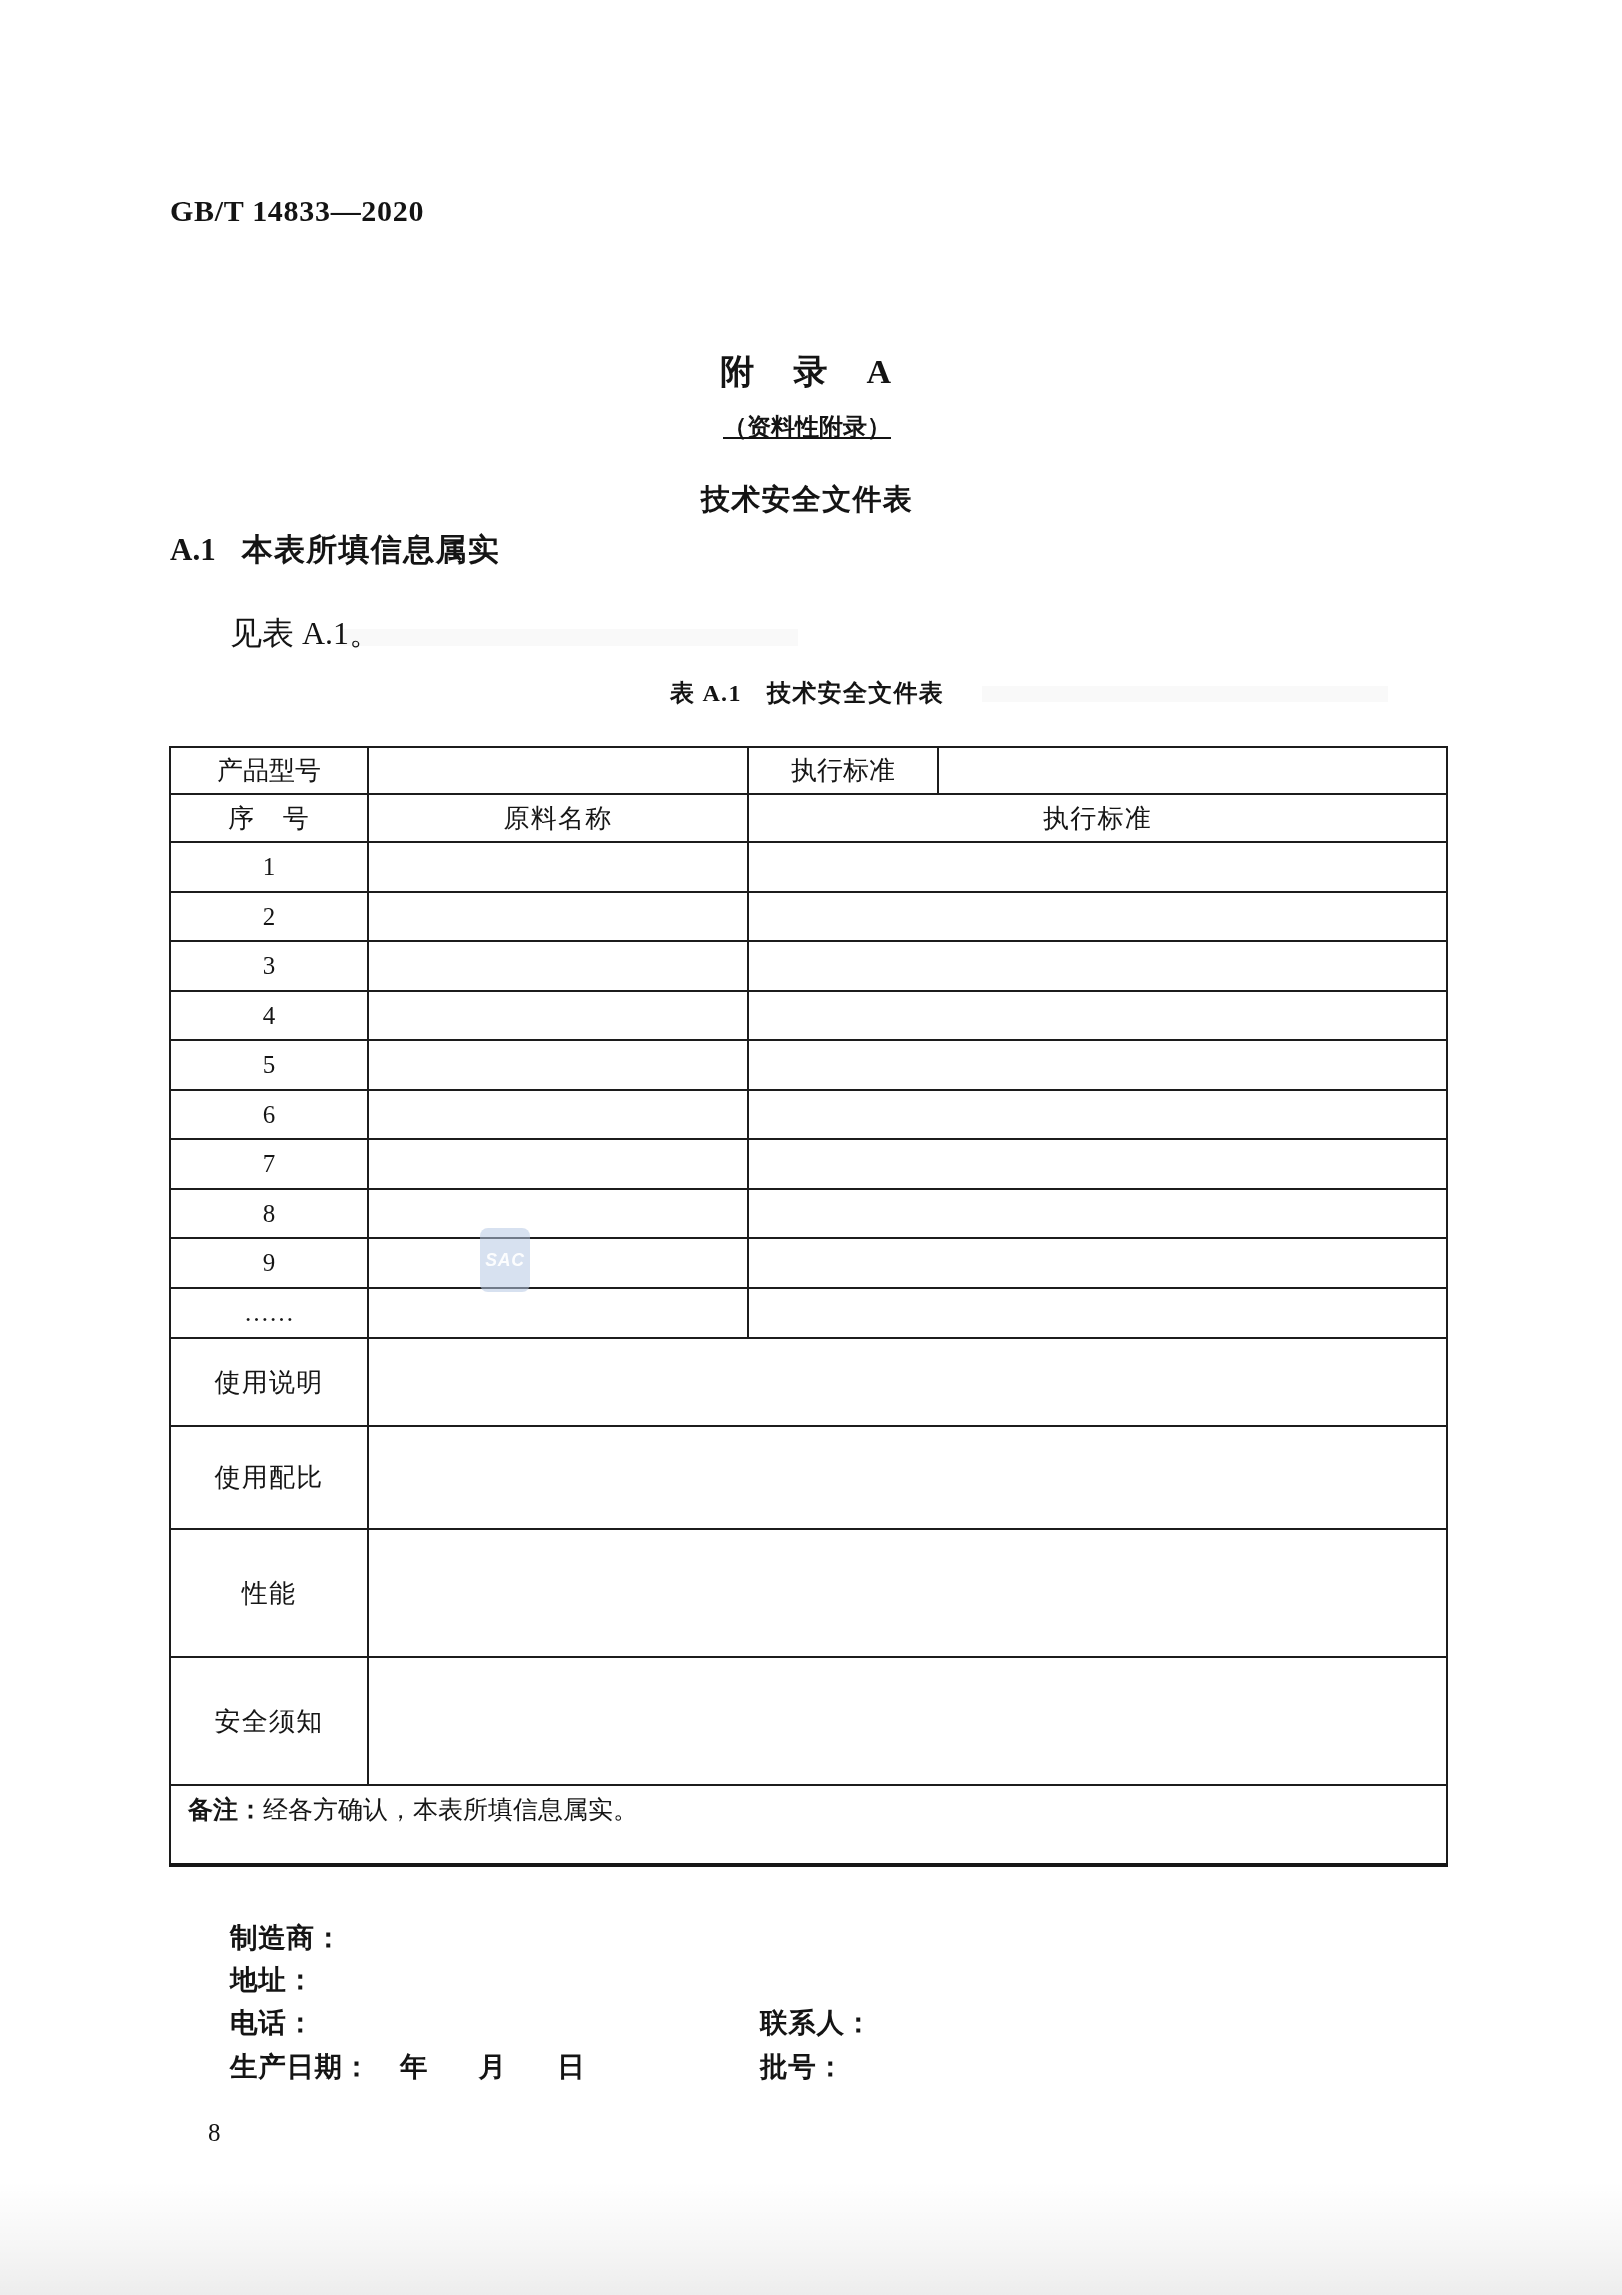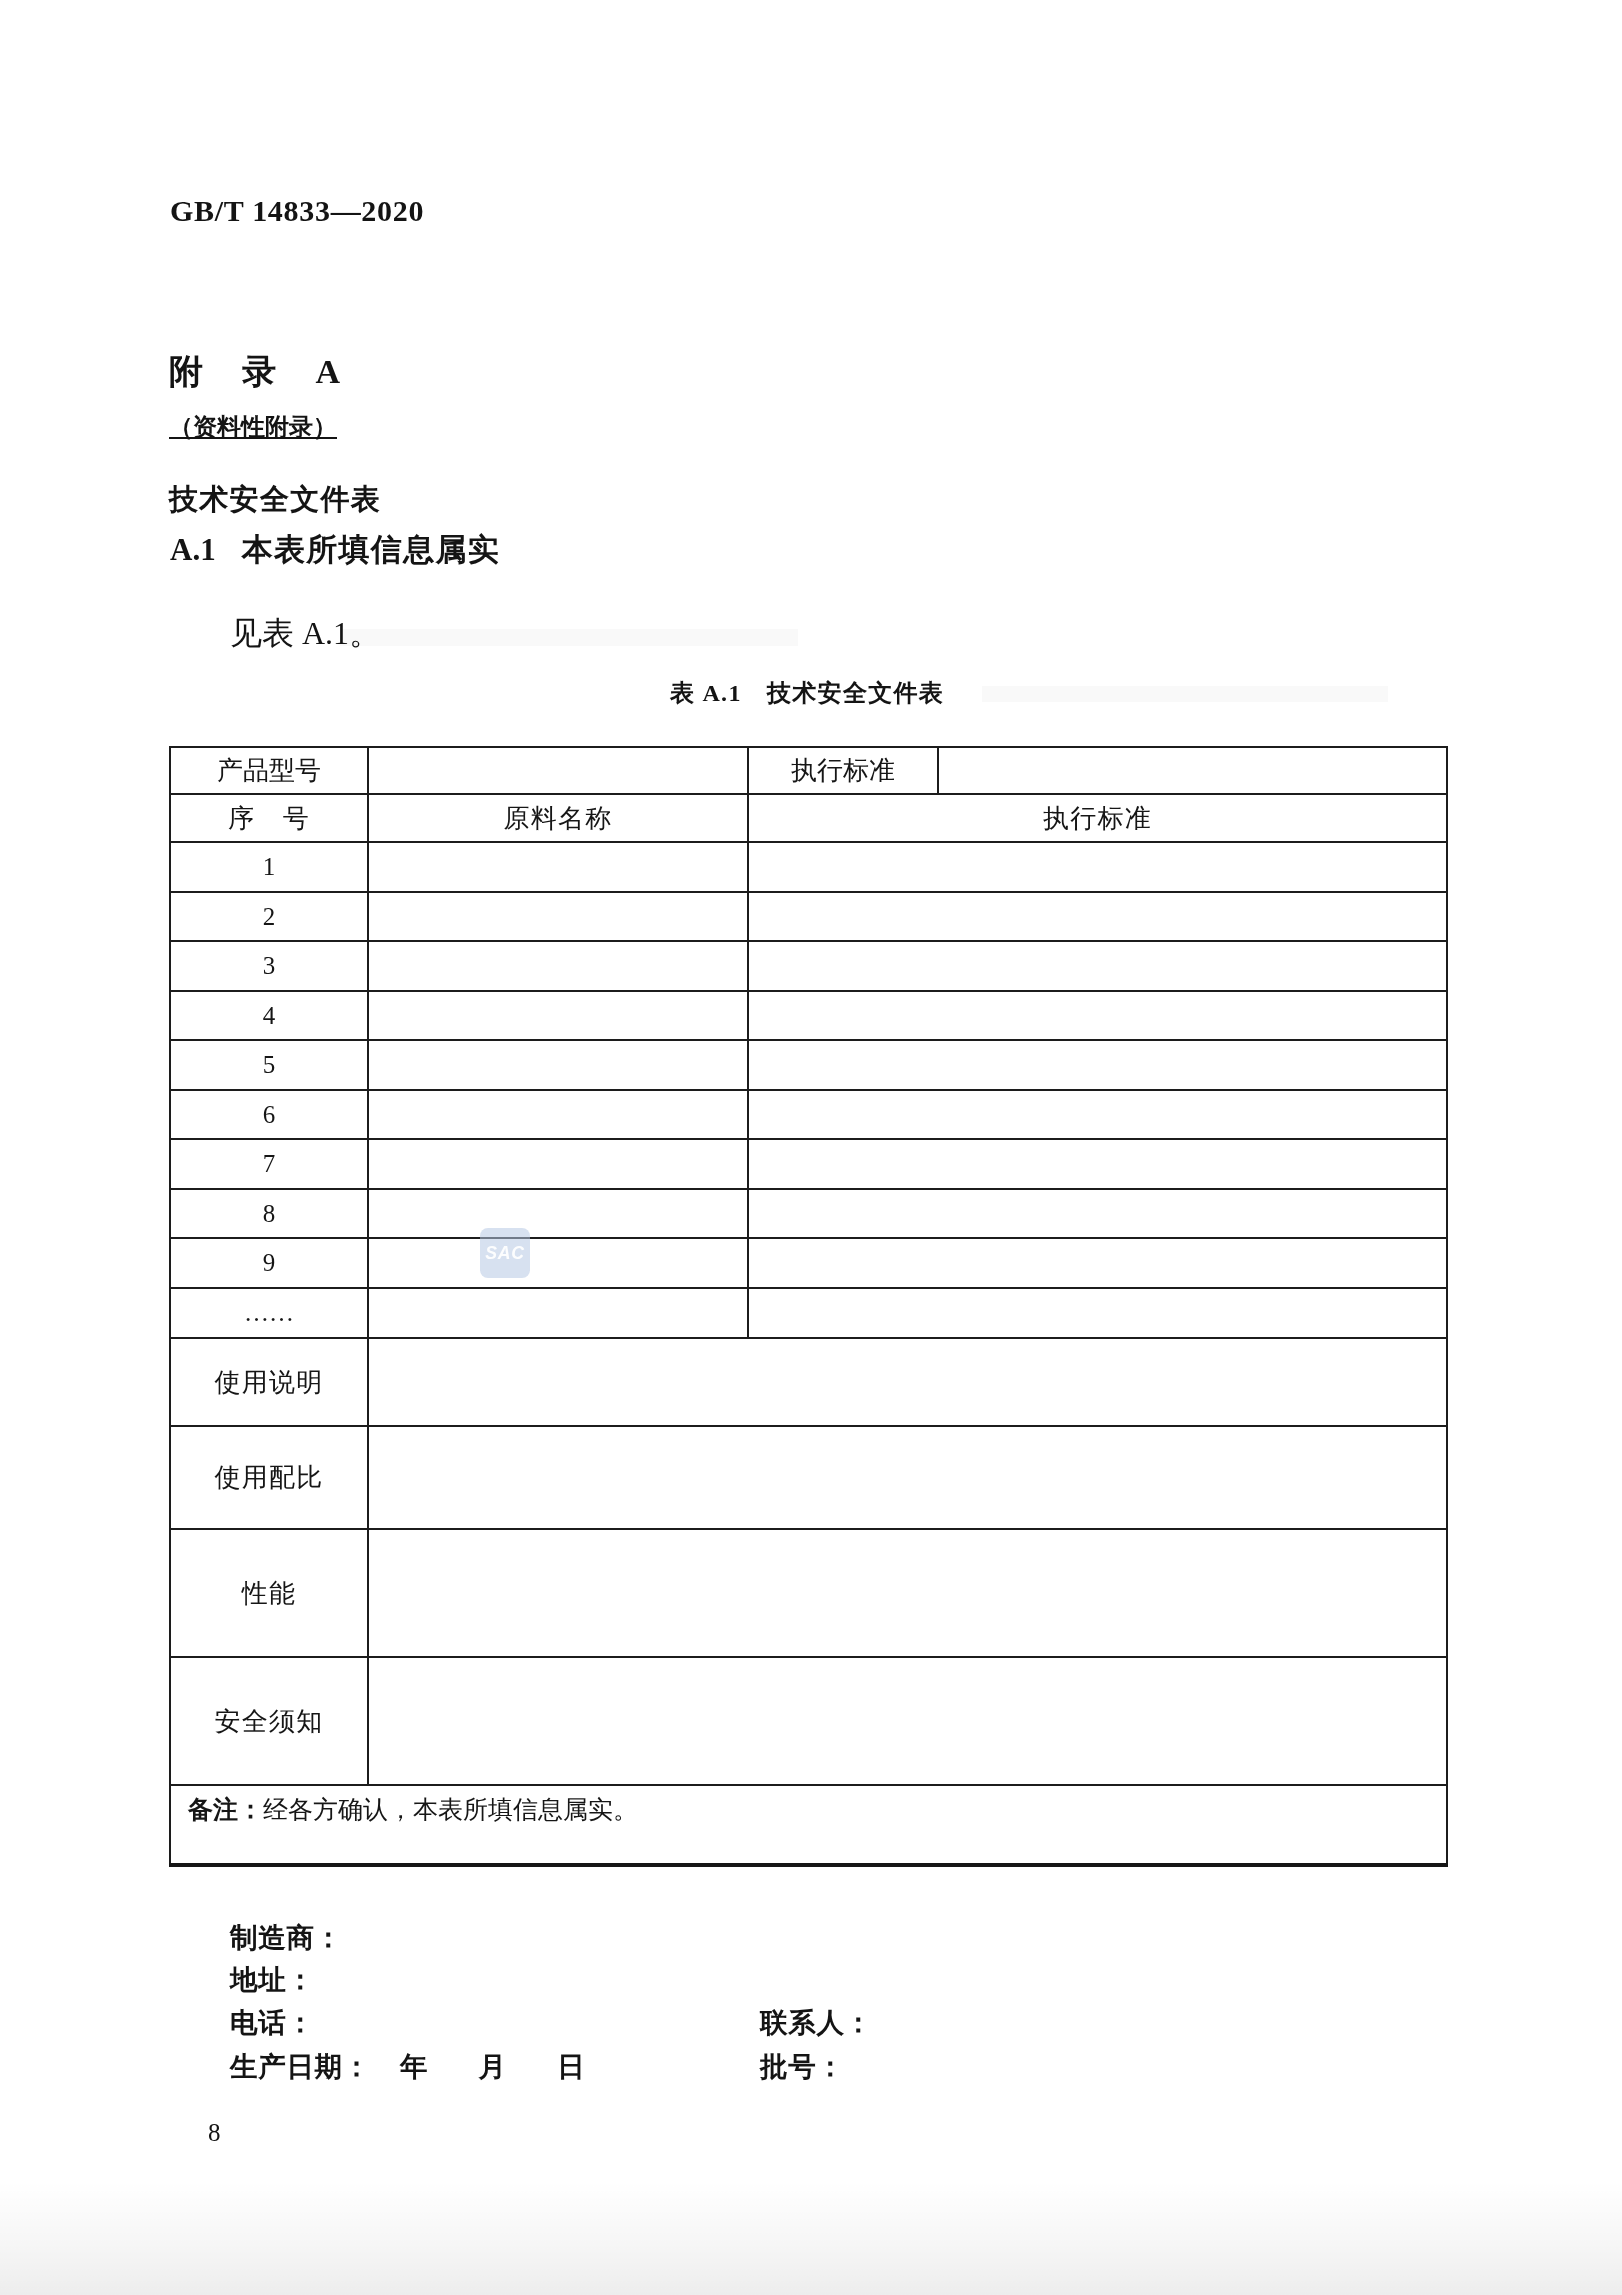--- a/index.html
+++ b/index.html
@@ -8,21 +8,21 @@
     width:1623px;height:2295px;
     background:#ffffff;
     font-family:"Liberation Serif","DejaVu Serif",serif;
     color:#141414;
     overflow:hidden;
   }
   .abs{position:absolute;}
   
   .std-number{left:170px;top:194px;font-size:30px;font-weight:bold;letter-spacing:0.7px;}
   
-  .title-line{left:169px;width:1276px;font-weight:bold;}
+  .title-line{left:169px;width:1276px;text-align:center;font-weight:bold;}
   .t1{top:349px;font-size:34px;letter-spacing:2.6px;}
   .t2{top:411px;font-size:24px;text-decoration:underline;}
   .t3{top:480px;font-size:29px;letter-spacing:1.3px;}
   
   .sec-heading{left:170px;top:529px;font-size:31px;font-weight:bold;}
   .sec-heading .sec-label{margin-left:26px;letter-spacing:1.3px;}
   .body-line{left:230px;top:612px;font-size:32px;}
   
   .tbl-caption{left:169px;width:1276px;top:677px;text-align:center;font-size:24px;font-weight:bold;letter-spacing:1.3px;}
   
@@ -43,21 +43,21 @@
   .doc-table tr.hdr2 th{border-bottom-width:2.6px;letter-spacing:1.3px;}
   .doc-table td.num{font-size:25px;}
   .doc-table td.sec-label-cell{font-size:26px;letter-spacing:1.3px;}
   .doc-table td.remark-cell{
     text-align:left;vertical-align:top;
     padding:6.5px 10.5px 0 17px;font-size:25px;
   }
   .remark-label{font-weight:bold;}
   
   .watermark{
-    left:480px;top:1228px;width:50px;height:50px;
+    left:480px;top:1228px;width:50px;height:64px;
     background:rgba(183,201,228,0.55);
     border-radius:7.9px;
     display:flex;align-items:center;justify-content:center;
     font-family:"Liberation Sans","DejaVu Sans",sans-serif;
     font-weight:bold;font-style:italic;
     font-size:17.7px;color:rgba(255,255,255,0.92);
     letter-spacing:0.7px;
     text-align:center;
   }
   

